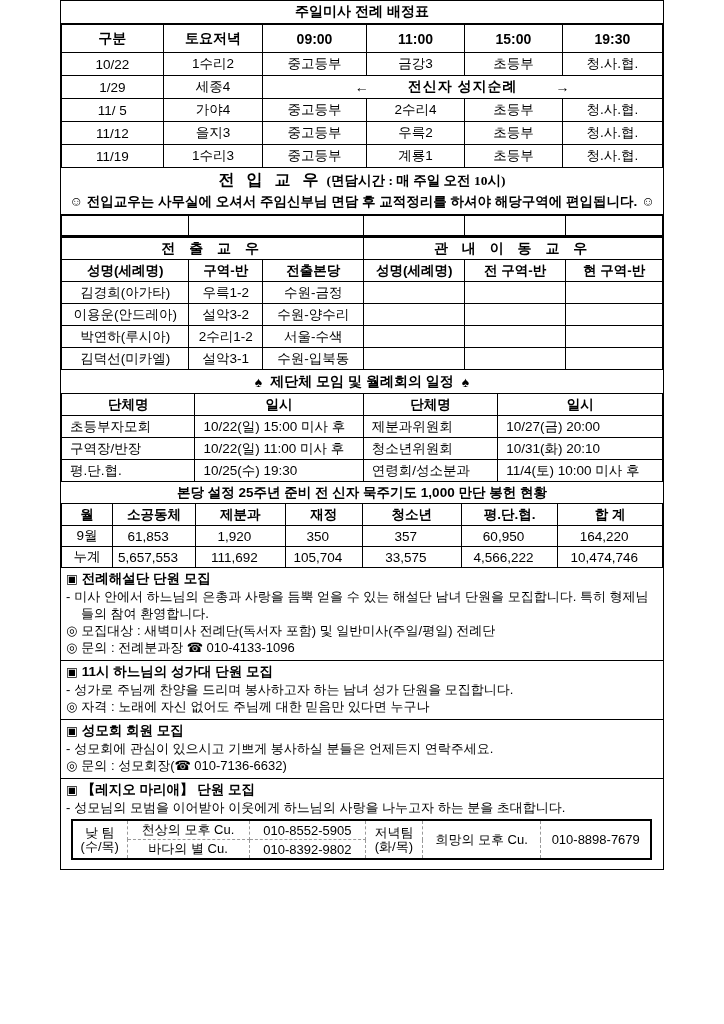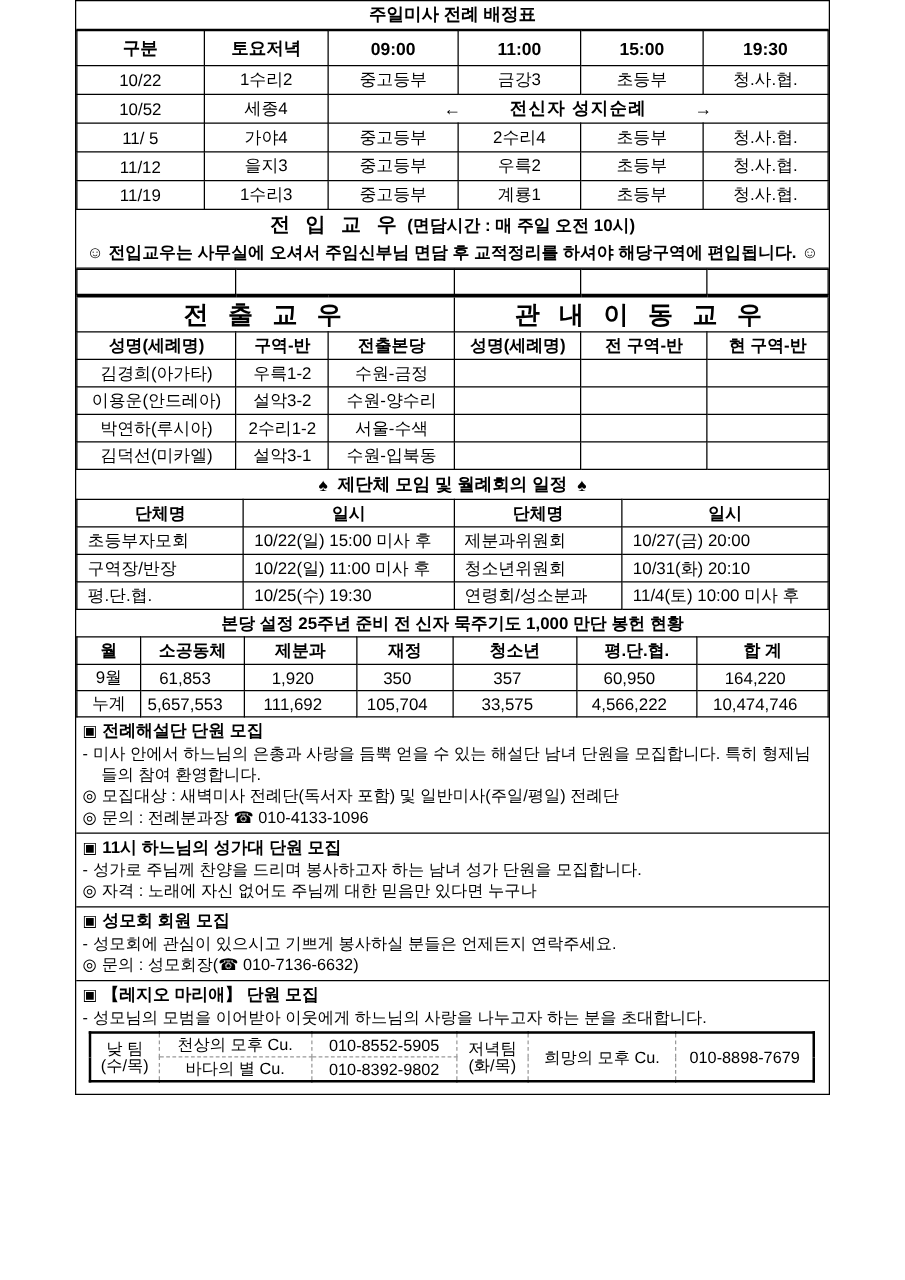--- a/index.html
+++ b/index.html
@@ -19,27 +19,27 @@
        overflow:hidden; white-space:nowrap; }
   .band { border-bottom:0; text-align:center; font-weight:bold; font-size:14px;
           display:flex; align-items:center; justify-content:center; }
   .band-simple { height:22px; border-bottom:1px solid #000; }
   .hdr td { font-weight:bold; }
   .mass-hdr td { height:27px; font-size:14px; }
   .mass-row td { height:22px; }
   .pilgrim-cell { letter-spacing:1px; font-weight:bold; }
   .pilgrim-inner { display:inline-flex; gap:38px; align-items:center; font-size:14px; }
   .band-tin { display:block; padding:2px 4px 3px 4px; border-bottom:1px solid #000; }
-  .tin-line1 { text-align:center; font-weight:bold; }
+  .tin-line1 { text-align:center; font-weight:bold;font-family:Liberation Serif, serif; }
   .tin-big { font-size:16px; letter-spacing:4px; }
   .tin-note { font-size:13.5px; }
   .tin-line2 { text-align:center; font-weight:bold; font-size:13.5px; margin-top:2px; }
   .tin-hdr td { height:21px; font-weight:bold; }
   .tin-empty td { height:19px; }
-  .band-split td { height:21px; font-weight:bold; font-size:20px; letter-spacing:5px;
+  .band-split td { height:21px; font-weight:bold; font-size:14px; letter-spacing:5px;
                    border-top:2px solid #000; }
   .tout-hdr td { height:21px; font-weight:bold; }
   .tout-row td { height:21px; }
   .band-meet { height:23px; border-bottom:0; gap:8px; }
   .meet-hdr td { height:21px; font-weight:bold; }
   .meet-row td { height:21px; text-align:left; padding-left:8px; }
   .band-rosary { height:21px; font-size:13.5px; }
   .ros-hdr td { height:21px; font-weight:bold; }
   .ros-row td { height:20px; text-align:center; padding-right:14px; }
   .ros-row td.ros-label { text-align:center; padding-right:2px; }
@@ -83,21 +83,21 @@
     </tr>
     <tr class="mass-row">
       <td>10/22</td>
       <td>1수리2</td>
       <td>중고등부</td>
       <td>금강3</td>
       <td>초등부</td>
       <td>청.사.협.</td>
     </tr>
     <tr class="mass-row">
-      <td>10/52</td>
+      <td>1/29</td>
       <td>세종4</td>
       <td colspan="4" class="pilgrim-cell">
         <span class="pilgrim-inner">
           <span>←</span>
           <span>전신자 성지순례</span>
           <span>→</span>
         </span>
       </td>
     </tr>
     <tr class="mass-row">

